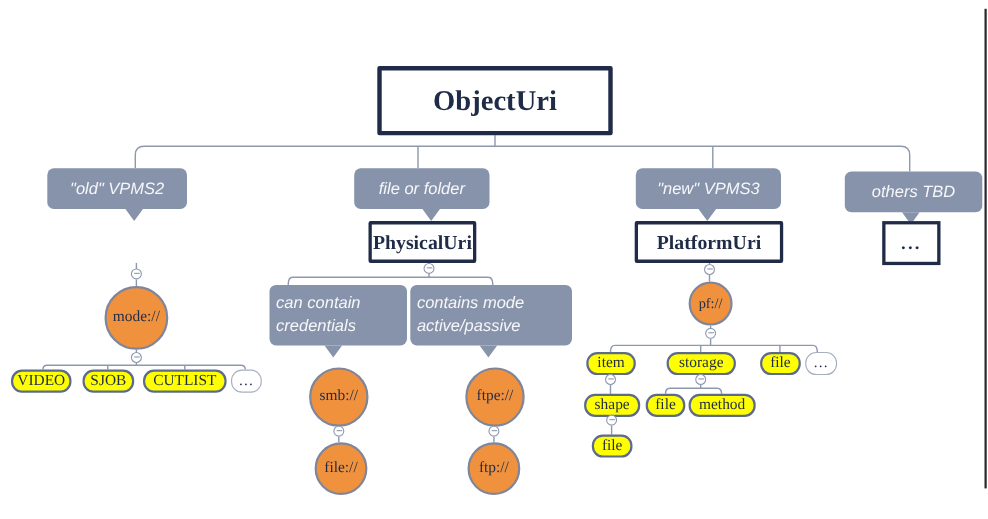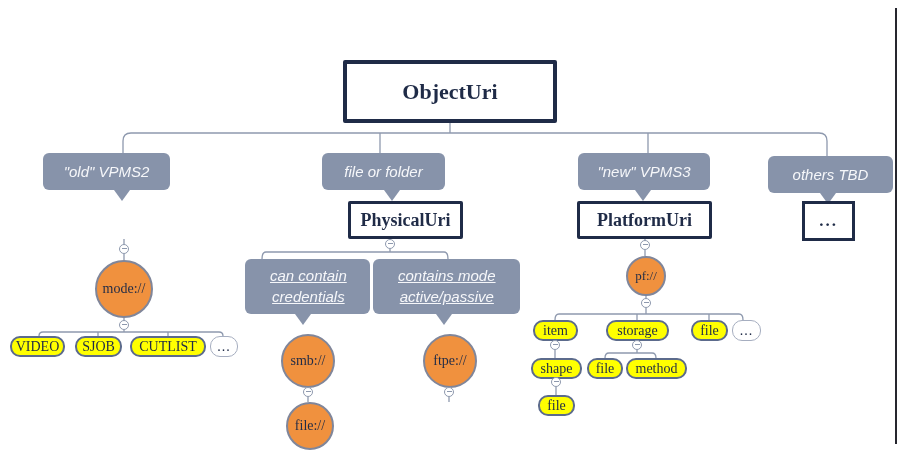--- a/index.html
+++ b/index.html
@@ -10,33 +10,33 @@
   svg.connectors { position:absolute; left:0; top:0; width:898px; height:472px; }
   svg.connectors path { fill:none; stroke:var(--line); stroke-width:1.3; }
 
   .node { position:absolute; box-sizing:border-box; display:flex; align-items:center; justify-content:center; }
 
   .classbox {
     background:#fff; border:3px solid var(--navy); border-radius:2px;
     color:var(--navy); font-family:"Liberation Serif", serif; font-weight:bold;
     font-size:18px; box-shadow: inset 0 0 0 1px #ffffff;
   }
-  .rootbox { border-width:4px; font-size:22px; }
+  .rootbox { border-width:4px; font-size:26px; }
 
   .callout {
     background:var(--slate); color:#f6f7fa; font-style:italic; font-size:15px;
     border-radius:6px;
   }
   .callout::after {
     content:""; position:absolute; top:100%; left:var(--tail,50%); margin-left:-8px;
     width:0; height:0; border-left:8px solid transparent; border-right:8px solid transparent;
     border-top:11px solid var(--slate);
   }
-  .note { font-size:15px; justify-content:flex-start; text-align:center;
-    padding-left:25px; white-space:pre-line; line-height:1.35;text-decoration:underline; }
+  .note { font-size:15px; justify-content:flex-start; text-align:left;
+    padding-left:6px; white-space:pre-line; line-height:1.35; }
 
   .circle {
     border-radius:50%; background:var(--orange); border:2px solid #80869a;
     color:var(--navy); font-family:"Liberation Serif", serif; font-size:14px;
   }
   .circle.small { font-size:13px; }
 
   .leaf {
     background:var(--yellow); border:2px solid var(--leafborder); border-radius:10px;
     color:var(--navy); font-family:"Liberation Serif", serif; font-size:14px; height:21px;
@@ -100,28 +100,29 @@
   <div class="node classbox rootbox" style="left:343px;top:60px;width:214px;height:63px;">ObjectUri</div>
 
   <div class="node callout" style="left:43px;top:153px;width:127px;height:37px;--tail:62%;">"old" VPMS2</div>
   <div class="node circle" style="left:95px;top:260px;width:58px;height:58px;">mode://</div>
   <div class="node leaf" style="left:10px;top:336px;width:55px;">VIDEO</div>
   <div class="node leaf" style="left:75px;top:336px;width:47px;">SJOB</div>
   <div class="node leaf" style="left:130px;top:336px;width:76px;">CUTLIST</div>
   <div class="node leaf ghost" style="left:210px;top:336px;width:28px;">...</div>
 
   <div class="node callout" style="left:322px;top:153px;width:123px;height:37px;--tail:57%;">file or folder</div>
-  <div class="node classbox" style="left:348px;top:201px;width:115px;height:38px;">PhysicalUri</div>
+  <div class="node classbox" style="left:335px;top:201px;width:98px;height:38px;">PhysicalUri</div>
   <div class="node callout note" style="left:245px;top:259px;width:125px;height:55px;--tail:46%;">can contain
 credentials</div>
   <div class="node circle" style="left:281px;top:334px;width:54px;height:54px;">smb://</div>
   <div class="node callout note" style="left:373px;top:259px;width:147px;height:55px;--tail:48%;">contains mode
 active/passive</div>
   <div class="node circle" style="left:423px;top:334px;width:54px;height:54px;">ftpe://</div>
   <div class="node circle" style="left:286px;top:402px;width:48px;height:48px;">file://</div>
+  <div class="node circle" style="left:425px;top:402px;width:48px;height:48px;">ftp://</div>
 
   <div class="node callout" style="left:578px;top:153px;width:132px;height:37px;--tail:49%;">"new" VPMS3</div>
   <div class="node classbox" style="left:577px;top:201px;width:135px;height:38px;">PlatformUri</div>
   <div class="node circle small" style="left:626px;top:256px;width:40px;height:40px;">pf://</div>
   <div class="node leaf" style="left:533px;top:320px;width:45px;">item</div>
   <div class="node leaf" style="left:606px;top:320px;width:63px;">storage</div>
   <div class="node leaf" style="left:691px;top:320px;width:37px;">file</div>
   <div class="node leaf ghost" style="left:732px;top:320px;width:29px;">...</div>
   <div class="node leaf" style="left:531px;top:358px;width:51px;">shape</div>
   <div class="node leaf" style="left:587px;top:358px;width:36px;">file</div>

